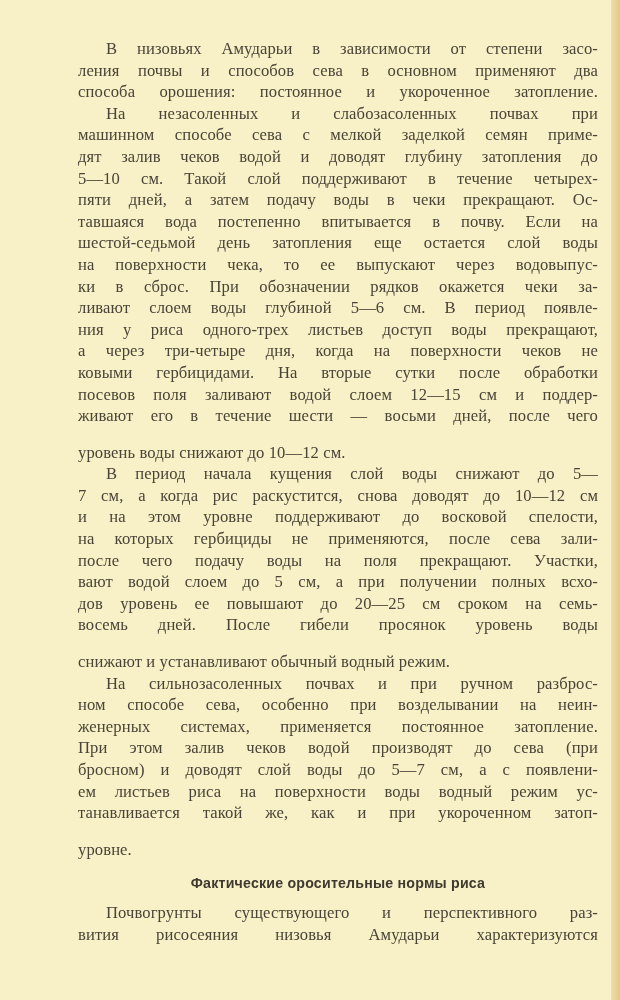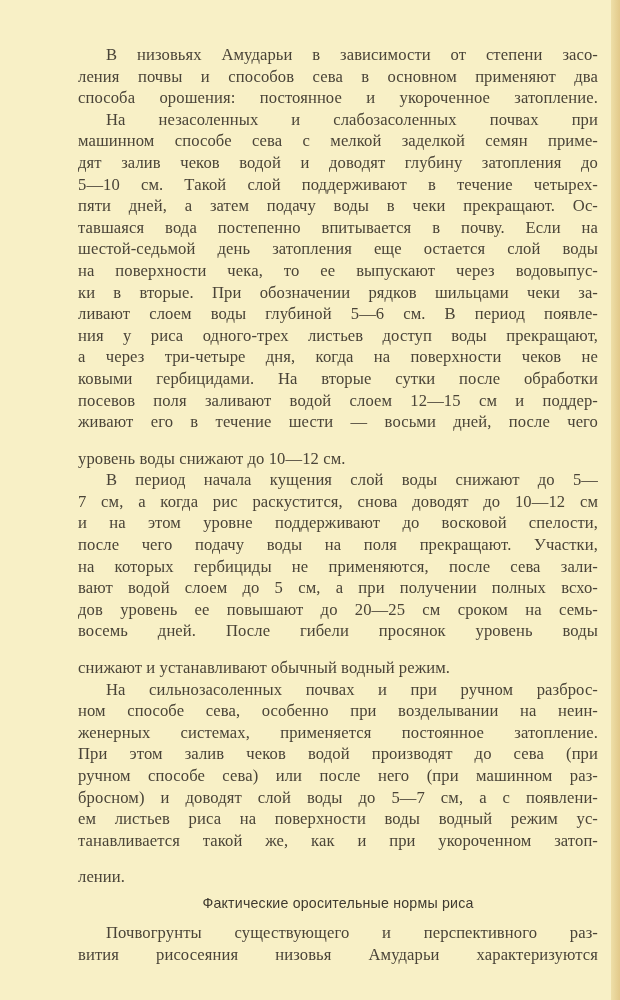--- a/index.html
+++ b/index.html
@@ -8,42 +8,42 @@
     background: #f8f0c6;
     position: relative;
     font-family: "Liberation Serif", "DejaVu Serif", serif;
     color: #4a4438;
   }
   .edge {
     position: absolute; top: 0; right: 0; width: 9px; height: 1000px;
     background: linear-gradient(to right, #eedfa8, #e2c98a);
   }
   .page {
-    position: absolute; left: 78px; top: 44px; width: 520px;
+    position: absolute; left: 78px; top: 38px; width: 520px;
   }
   .line {
     display: block;
     font-size: 16.6px;
     line-height: 21.6px;
     height: 21.6px;
     white-space: nowrap;
     text-align: justify;
     text-align-last: justify;
     letter-spacing: 0.1px;
   }
   .line.indent { padding-left: 28px; }
   .line.last { text-align-last: left; margin-top: 15px; }
   .heading {
     display: block;
     text-align: center;
     font-family: "Liberation Sans", "DejaVu Sans", sans-serif;
     font-size: 14.2px;
-    font-weight: normal;
+    font-weight: bold;
     color: #3f3a30;
-    margin-top: 4px;
+    margin-top: 12px;
     margin-bottom: 8px;
     height: 22px;
     line-height: 22px;
     letter-spacing: 0.2px;
   }
 </style>
 </head>
 <body>
 
 <div class="edge"></div>
@@ -58,52 +58,51 @@
 
   <div>
     <span class="line indent">На незасоленных и слабозасоленных почвах при</span>
     <span class="line">машинном способе сева с мелкой заделкой семян приме-</span>
     <span class="line">дят залив чеков водой и доводят глубину затопления до</span>
     <span class="line">5—10 см. Такой слой поддерживают в течение четырех-</span>
     <span class="line">пяти дней, а затем подачу воды в чеки прекращают. Ос-</span>
     <span class="line">тавшаяся вода постепенно впитывается в почву. Если на</span>
     <span class="line">шестой-седьмой день затопления еще остается слой воды</span>
     <span class="line">на поверхности чека, то ее выпускают через водовыпус-</span>
-    <span class="line">ки в вторые. При обозначении рядков шильцами чеки за-</span>
+    <span class="line">ки в сброс. При обозначении рядков окажется чеки за-</span>
     <span class="line">ливают слоем воды глубиной 5—6 см. В период появле-</span>
     <span class="line">ния у риса одного-трех листьев доступ воды прекращают,</span>
     <span class="line">а через три-четыре дня, когда на поверхности чеков не</span>
     <span class="line">ковыми гербицидами. На вторые сутки после обработки</span>
     <span class="line">посевов поля заливают водой слоем 12—15 см и поддер-</span>
     <span class="line">живают его в течение шести — восьми дней, после чего</span>
     <span class="line last">уровень воды снижают до 10—12 см.</span>
   </div>
 
   <div>
     <span class="line indent">В период начала кущения слой воды снижают до 5—</span>
     <span class="line">7 см, а когда рис раскустится, снова доводят до 10—12 см</span>
     <span class="line">и на этом уровне поддерживают до восковой спелости,</span>
+    <span class="line">на которых гербициды не применяются, после сева зали-</span>
     <span class="line">после чего подачу воды на поля прекращают. Участки,</span>
-    <span class="line">на которых гербициды не применяются, после сева зали-</span>
     <span class="line">вают водой слоем до 5 см, а при получении полных всхо-</span>
     <span class="line">дов уровень ее повышают до 20—25 см сроком на семь-</span>
     <span class="line">восемь дней. После гибели просянок уровень воды</span>
     <span class="line last">снижают и устанавливают обычный водный режим.</span>
   </div>
 
   <div>
     <span class="line indent">На сильнозасоленных почвах и при ручном разброс-</span>
     <span class="line">ном способе сева, особенно при возделывании на неин-</span>
     <span class="line">женерных системах, применяется постоянное затопление.</span>
     <span class="line">При этом залив чеков водой производят до сева (при</span>
-    <span class="line">ручном способе сева) или после него (при машинном раз-</span>
     <span class="line">бросном) и доводят слой воды до 5—7 см, а с появлени-</span>
     <span class="line">ем листьев риса на поверхности воды водный режим ус-</span>
     <span class="line">танавливается такой же, как и при укороченном затоп-</span>
-    <span class="line last">лении.</span>
+    <span class="line last">уровне.</span>
   </div>
 
   <h2 class="heading">Фактические оросительные нормы риса</h2>
 
   <div>
     <span class="line indent">Почвогрунты существующего и перспективного раз-</span>
     <span class="line">вития рисосеяния низовья Амударьи характеризуются</span>
   </div>
 
 </div>

